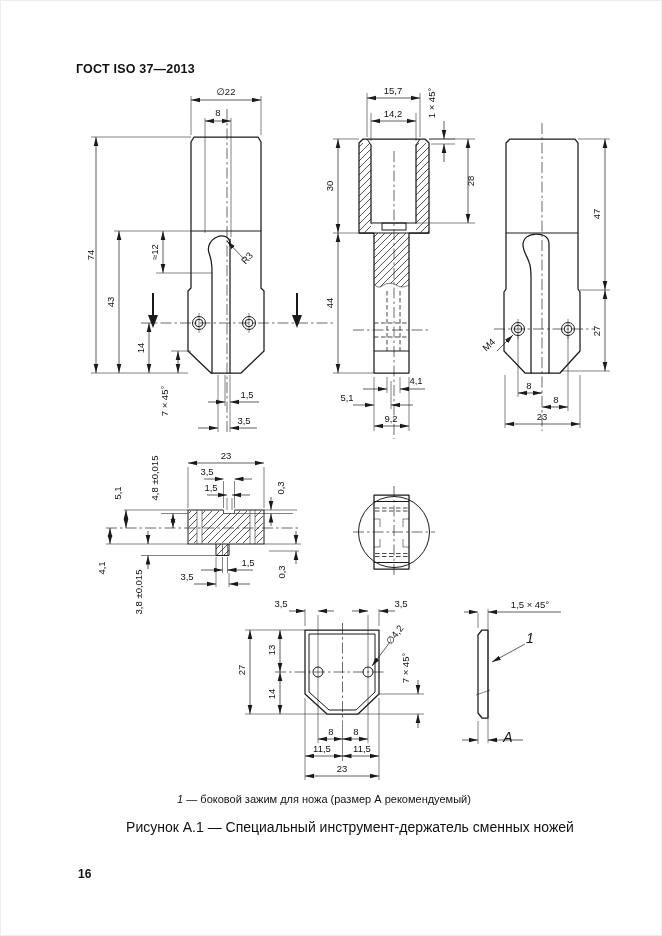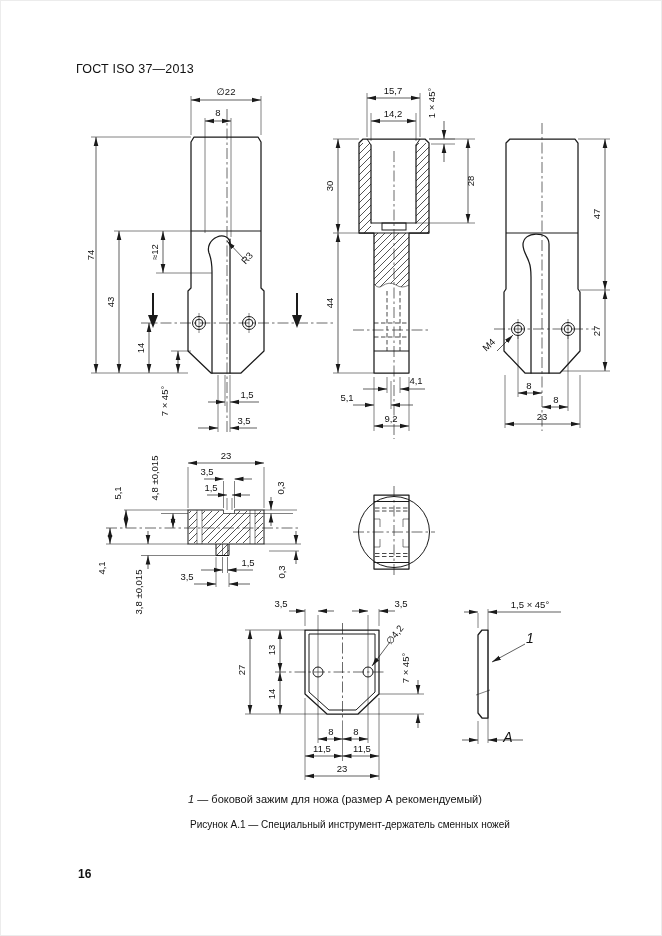--- a/index.html
+++ b/index.html
@@ -1,22 +1,22 @@
 <!DOCTYPE html>
 <html><head>
 <meta charset="utf-8">
 <style>
   html,body{margin:0;padding:0;background:#ffffff;}
   #page{position:relative;width:662px;height:936px;background:#ffffff;overflow:hidden;
         font-family:"Liberation Sans",sans-serif;color:#111;border:1px solid #ececec;box-sizing:border-box;}
   #page svg{position:absolute;left:0;top:0;}
-  .hdr{position:absolute;left:75px;top:61px;font-size:12.5px;font-weight:normal;letter-spacing:.2px;}
+  .hdr{position:absolute;left:75px;top:61px;font-size:12.5px;font-weight:bold;letter-spacing:.2px;}
   .pnum{position:absolute;left:77px;top:842px;font-size:12px;font-weight:bold;margin-top:24px;}
-  .cap1{position:absolute;left:11px;top:792px;width:646px;text-align:center;font-size:11px;}
-  .cap2{position:absolute;left:36px;top:818px;width:626px;text-align:center;font-size:10px;}
+  .cap1{position:absolute;left:0;top:792px;width:646px;text-align:center;font-size:11px;}
+  .cap2{position:absolute;left:36px;top:818px;width:626px;text-align:center;font-size:14px;}
   .it{font-style:italic;}
   
   .ol{stroke:#1a1a1a;stroke-width:1.25;fill:none;stroke-linejoin:round;stroke-linecap:round;}
   .o1{stroke:#1a1a1a;stroke-width:1;fill:none;}
   .tl{stroke:#1a1a1a;stroke-width:.55;fill:none;}
   .dim{stroke:#1a1a1a;stroke-width:.7;fill:none;}
   .cl{stroke:#1a1a1a;stroke-width:.65;fill:none;stroke-dasharray:11 3 2.5 3;}
   .hid{stroke:#1a1a1a;stroke-width:.8;fill:none;stroke-dasharray:4.5 2.5;}
   .ht{fill:url(#h45);stroke:none;}
   text.d{font-family:"Liberation Sans",sans-serif;font-size:9.5px;fill:#111;}

